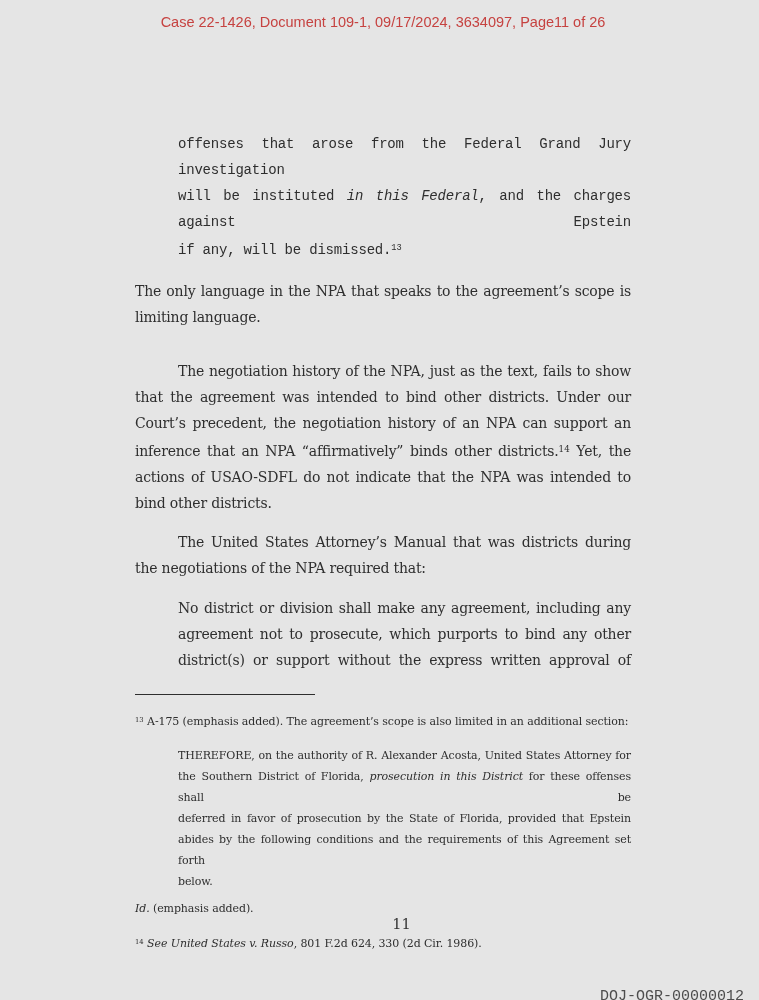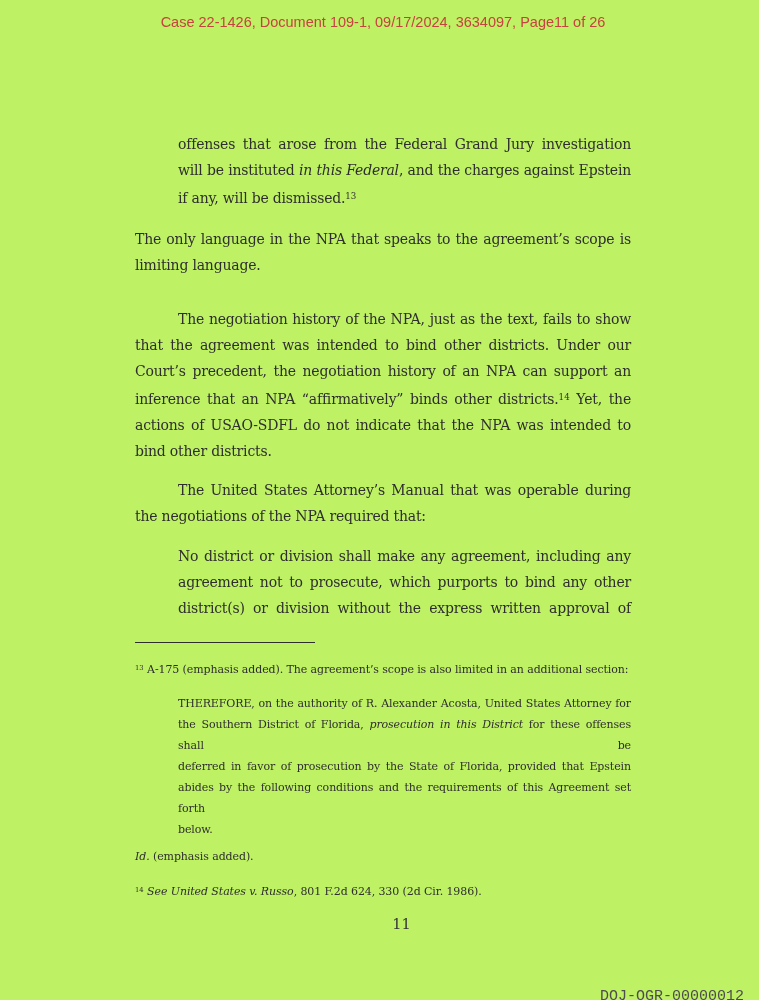--- a/index.html
+++ b/index.html
@@ -6,21 +6,21 @@
     --stamp-red:#c64240;
     --body-ink:#2e2e2e;
     --bates-gray:#4d4d4d;
   }
   *{margin:0;padding:0;box-sizing:border-box;}
   html,body{background:#888;}
   .page{
     position:relative;
     width:759px;height:1000px;
     margin:0 auto;
-    background:#bef264;
+    background:#e5e5e5;
     overflow:hidden;
     font-family:"DejaVu Serif","Liberation Serif",serif;
     color:var(--body-ink);
   }
   .stamp{
     padding-top:13px;
     margin-left:135px;margin-right:128px;
     text-align:center;
     font-family:"Liberation Sans",sans-serif;
     font-size:14.5px;line-height:18px;
@@ -37,21 +37,21 @@
   #body-blocks .block.quote{padding-left:43px;}
   .line{
     text-align:justify;
     text-align-last:justify;
   }
   .line.lastline{text-align-last:auto;}
   .line.findent{text-indent:43px;}
   .it{font-style:italic;}
   .sup{font-size:0.62em;vertical-align:0.45em;letter-spacing:0;}
   
-  .b-quote-federal-grand-jury{margin-top:12px;}
+  .b-quote-federal-grand-jury{margin-top:12px;font-family:Liberation Mono, monospace;}
   .b-para-only-language{margin-top:15px;}
   .b-para-negotiation-history{margin-top:28px;}
   .b-para-usam-operable{margin-top:13px;}
   .b-quote-no-district{margin-top:14px;}
   
   .fn-sep{
     margin-top:21px;
     width:180px;height:0;
     border-top:1px solid #2e2e2e;
   }
@@ -96,27 +96,27 @@
         </div>
         <div class="block para b-para-negotiation-history">
           <div class="line findent"><span>The negotiation history of the NPA, just as the text, fails to show</span></div>
           <div class="line"><span>that the agreement was intended to bind other districts. Under our</span></div>
           <div class="line"><span>Court’s precedent, the negotiation history of an NPA can support an</span></div>
           <div class="line"><span>inference that an NPA “affirmatively” binds other districts.</span><span class="sup">14</span><span> Yet, the</span></div>
           <div class="line"><span>actions of USAO-SDFL do not indicate that the NPA was intended to</span></div>
           <div class="line lastline"><span>bind other districts.</span></div>
         </div>
         <div class="block para b-para-usam-operable">
-          <div class="line findent"><span>The United States Attorney’s Manual that was operable during</span></div>
+          <div class="line findent"><span>The United States Attorney’s Manual that was districts during</span></div>
           <div class="line lastline"><span>the negotiations of the NPA required that:</span></div>
         </div>
         <div class="block quote b-quote-no-district">
           <div class="line"><span>No district or division shall make any agreement, including any</span></div>
           <div class="line"><span>agreement not to prosecute, which purports to bind any other</span></div>
-          <div class="line"><span>district(s) or division without the express written approval of</span></div>
+          <div class="line"><span>district(s) or support without the express written approval of</span></div>
         </div>
       </div>
     <div class="fn-sep"></div>
     <div id="footnote-blocks">
         <div class="block fnpara b-footnote-13">
           <div class="line lastline"><span class="sup">13</span><span> A-175 (emphasis added). The agreement’s scope is also limited in an additional section:</span></div>
         </div>
         <div class="block quote b-footnote-13-quote">
           <div class="line"><span>THEREFORE, on the authority of R. Alexander Acosta, United States Attorney for</span></div>
           <div class="line"><span>the Southern District of Florida, </span><span class="it">prosecution in this District</span><span> for these offenses shall be</span></div>

